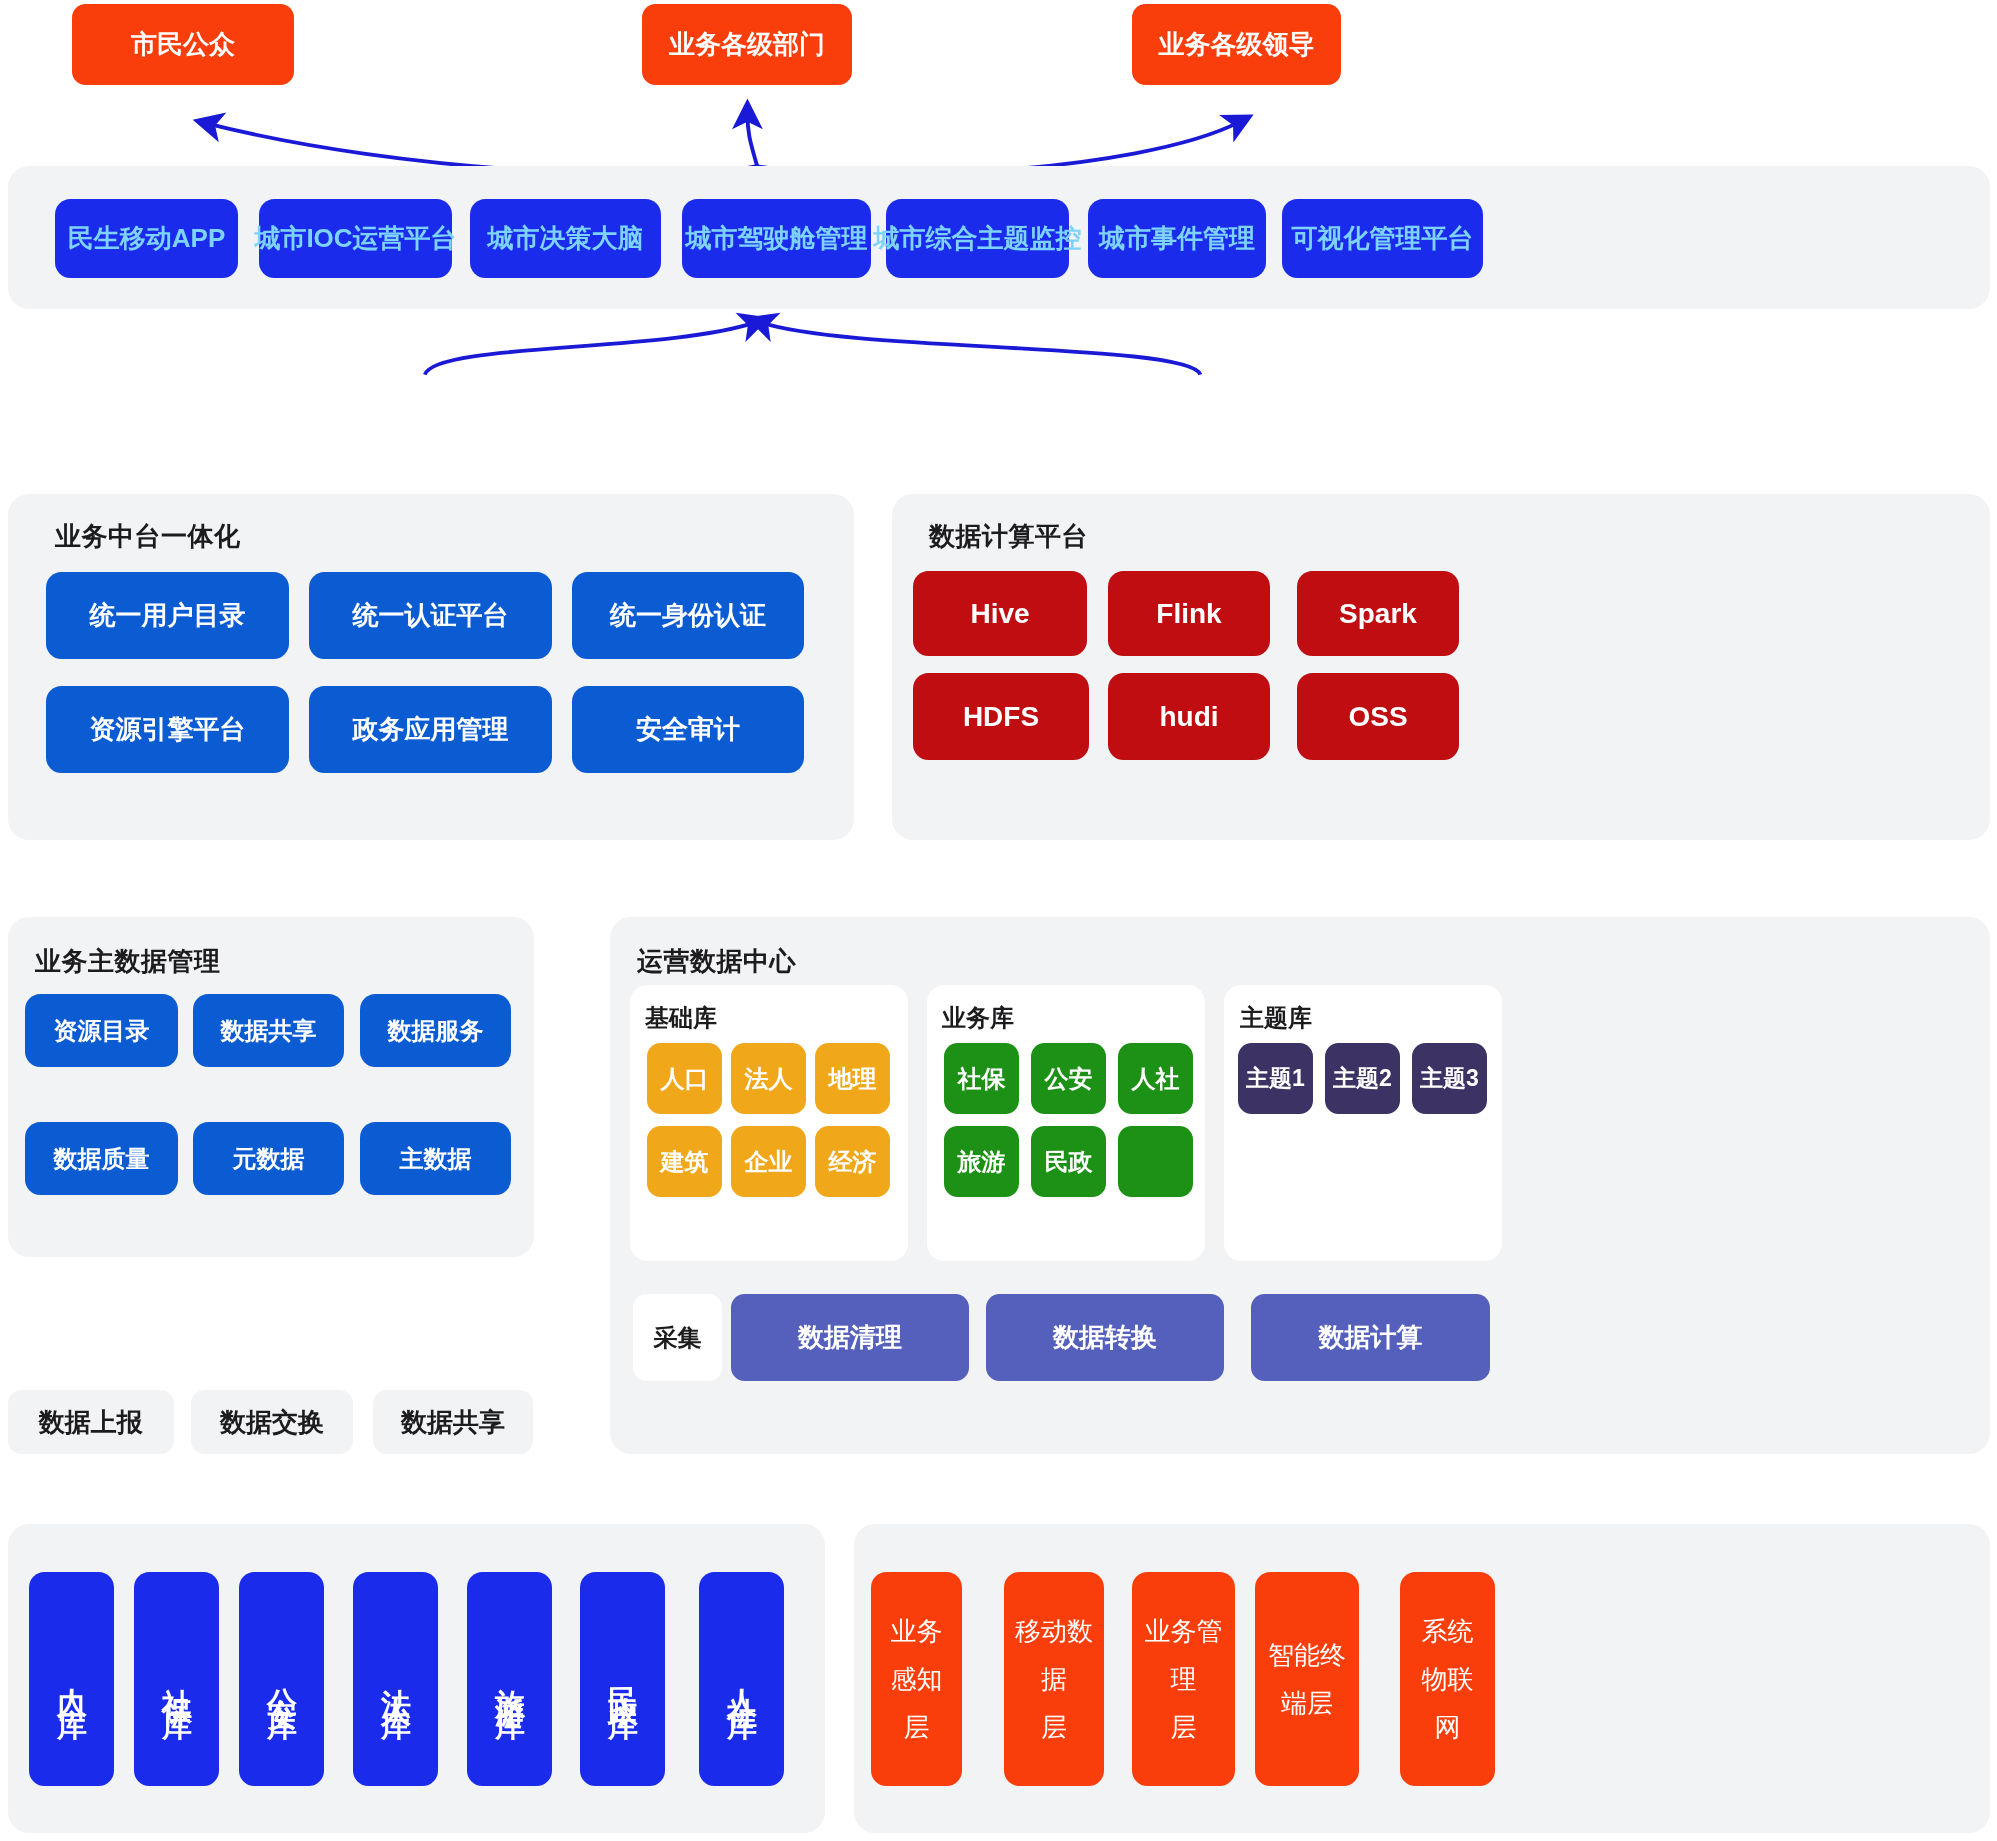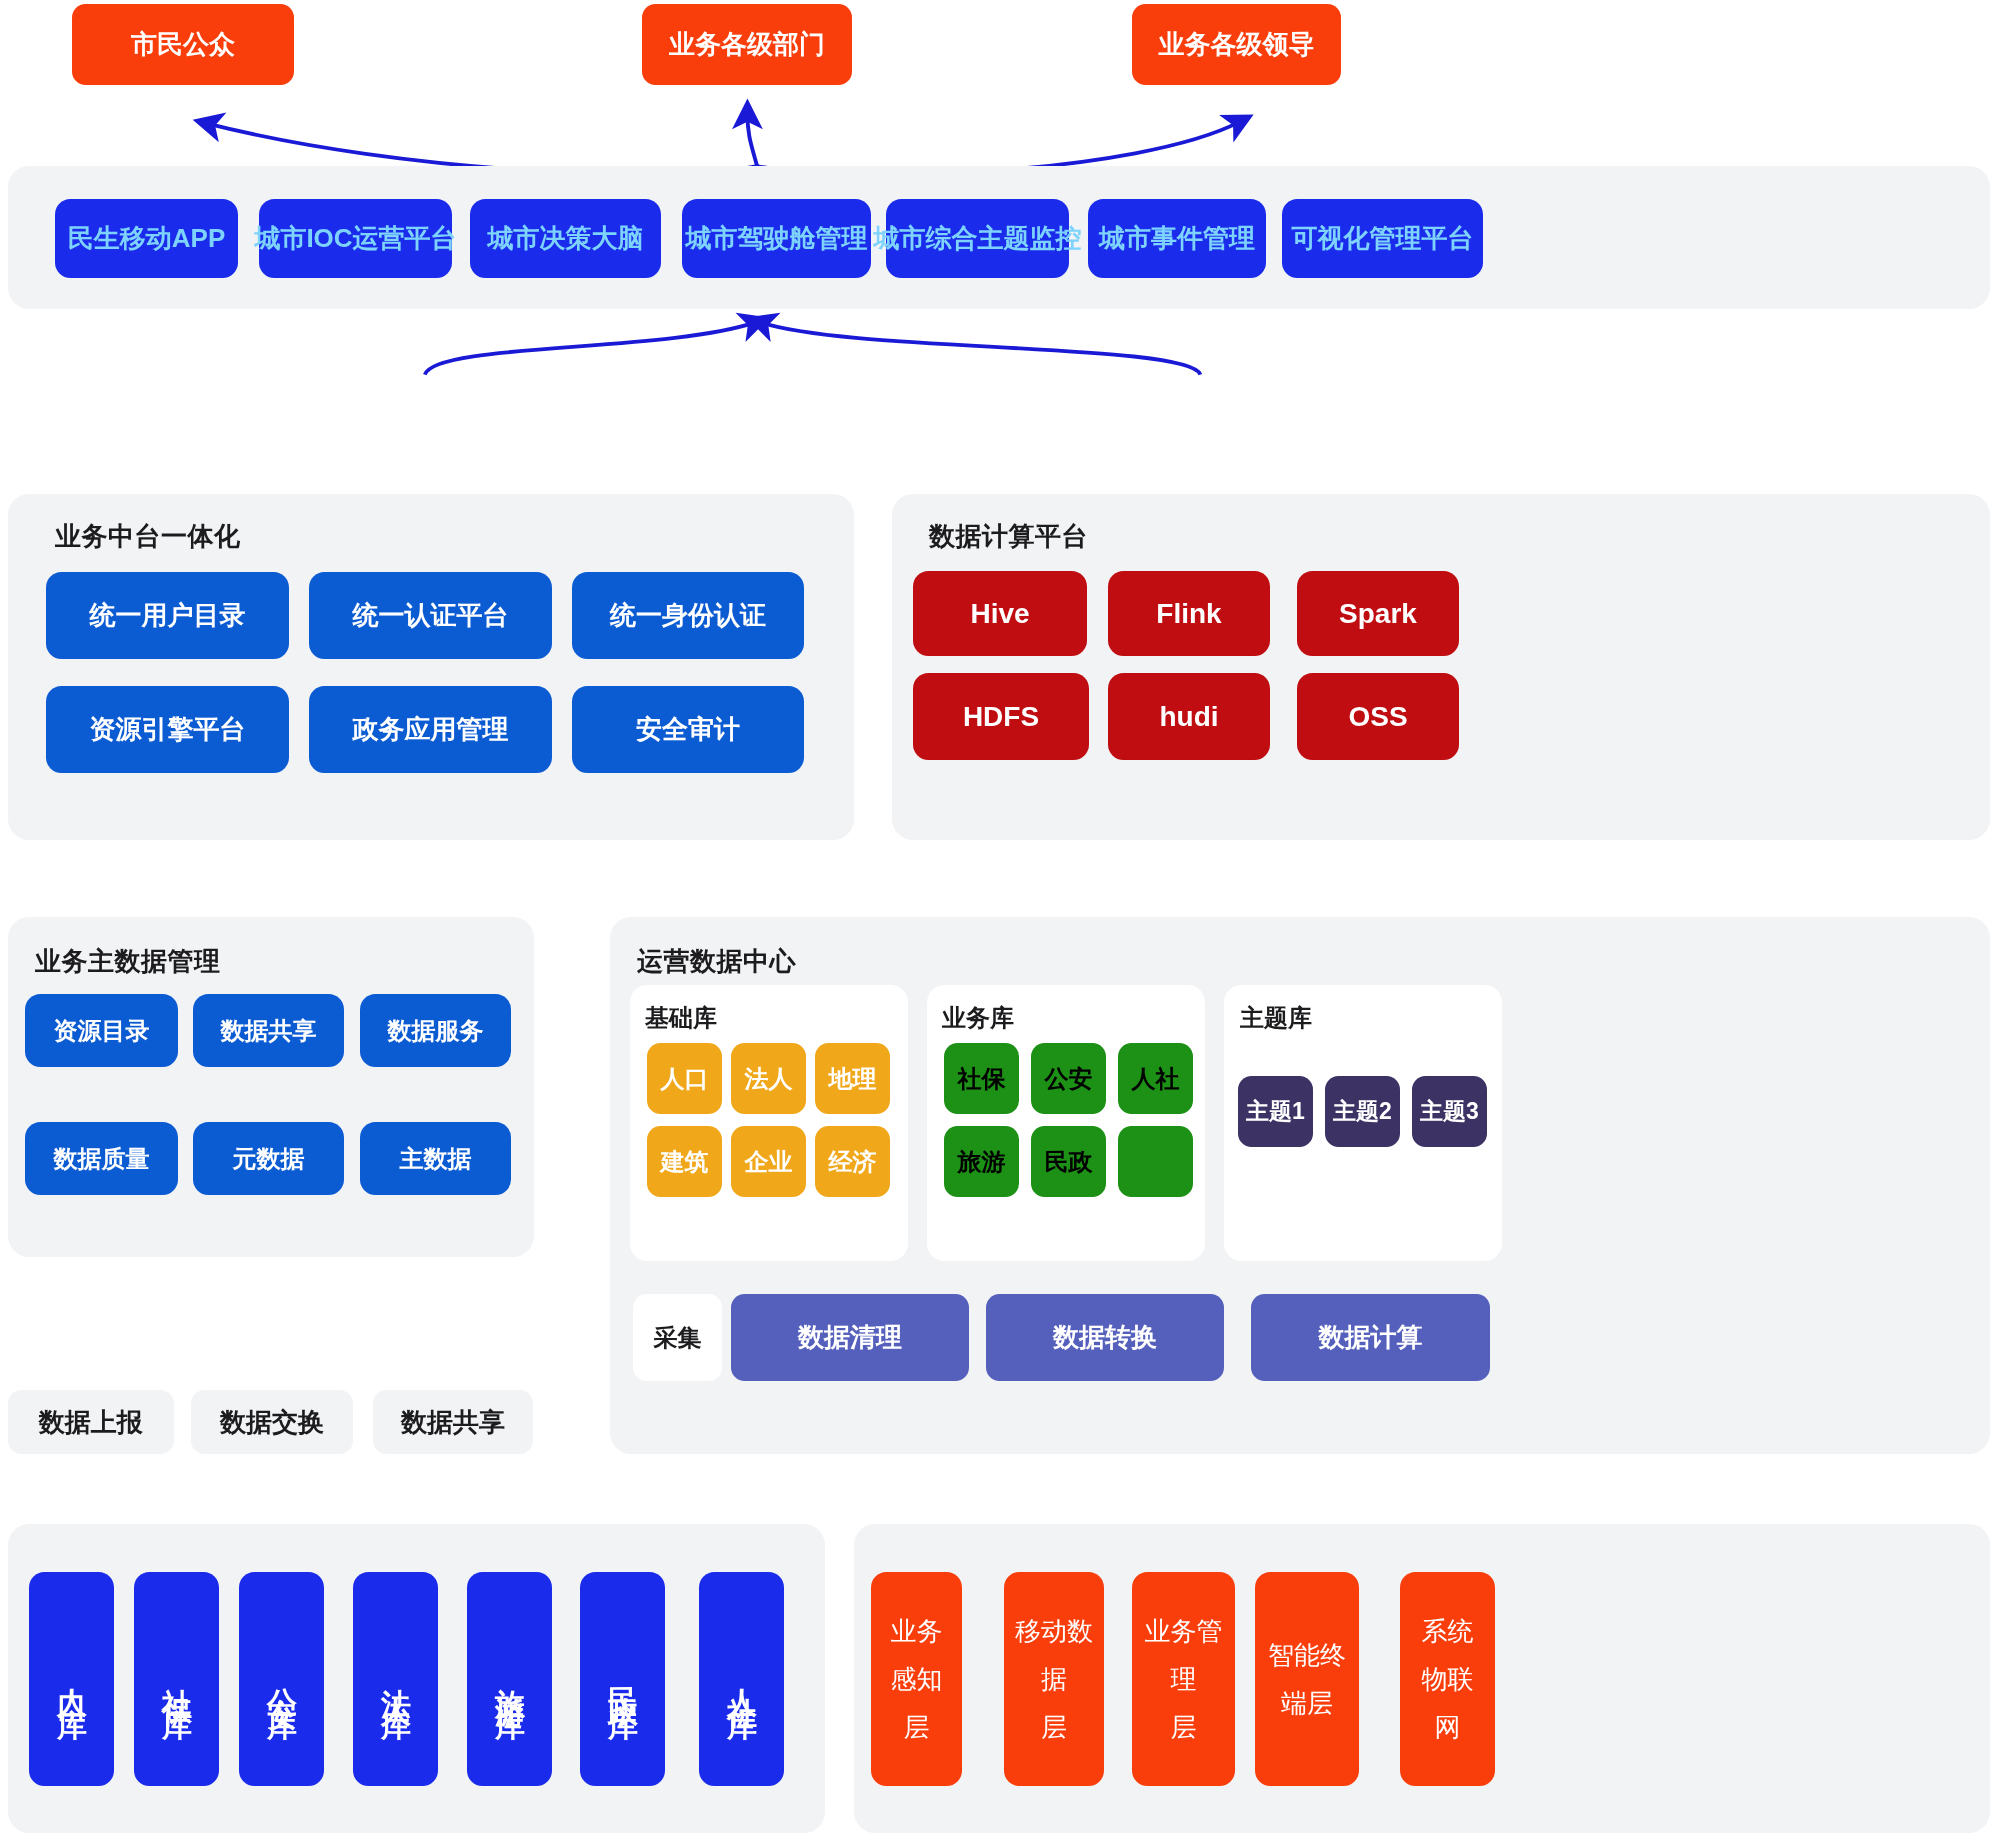--- a/index.html
+++ b/index.html
@@ -104,33 +104,33 @@
     border-radius: 13.5px;
     color: #fff;
     font-size: 24px;
     font-weight: 700;
     display: flex; align-items: center; justify-content: center;
   }
   .green-chip {
     position: absolute;
     background: #1d9016;
     border-radius: 13.5px;
-    color: #000000;
+    color: #ffffff;
     font-size: 24px;
     font-weight: 700;
     display: flex; align-items: center; justify-content: center;
   }
   .purple-chip {
     position: absolute;
     background: #3c3264;
     border-radius: 13.5px;
     color: #fff;
     font-size: 23px;
     font-weight: 700;
-    display: flex; align-items: center; justify-content: center; margin-top: 33px;
+    display: flex; align-items: center; justify-content: center;
   }
   .indigo-chip {
     position: absolute;
     background: #5560bc;
     border-radius: 13.5px;
     color: #fff;
     font-size: 26px;
     font-weight: 700;
     display: flex; align-items: center; justify-content: center;
   }

